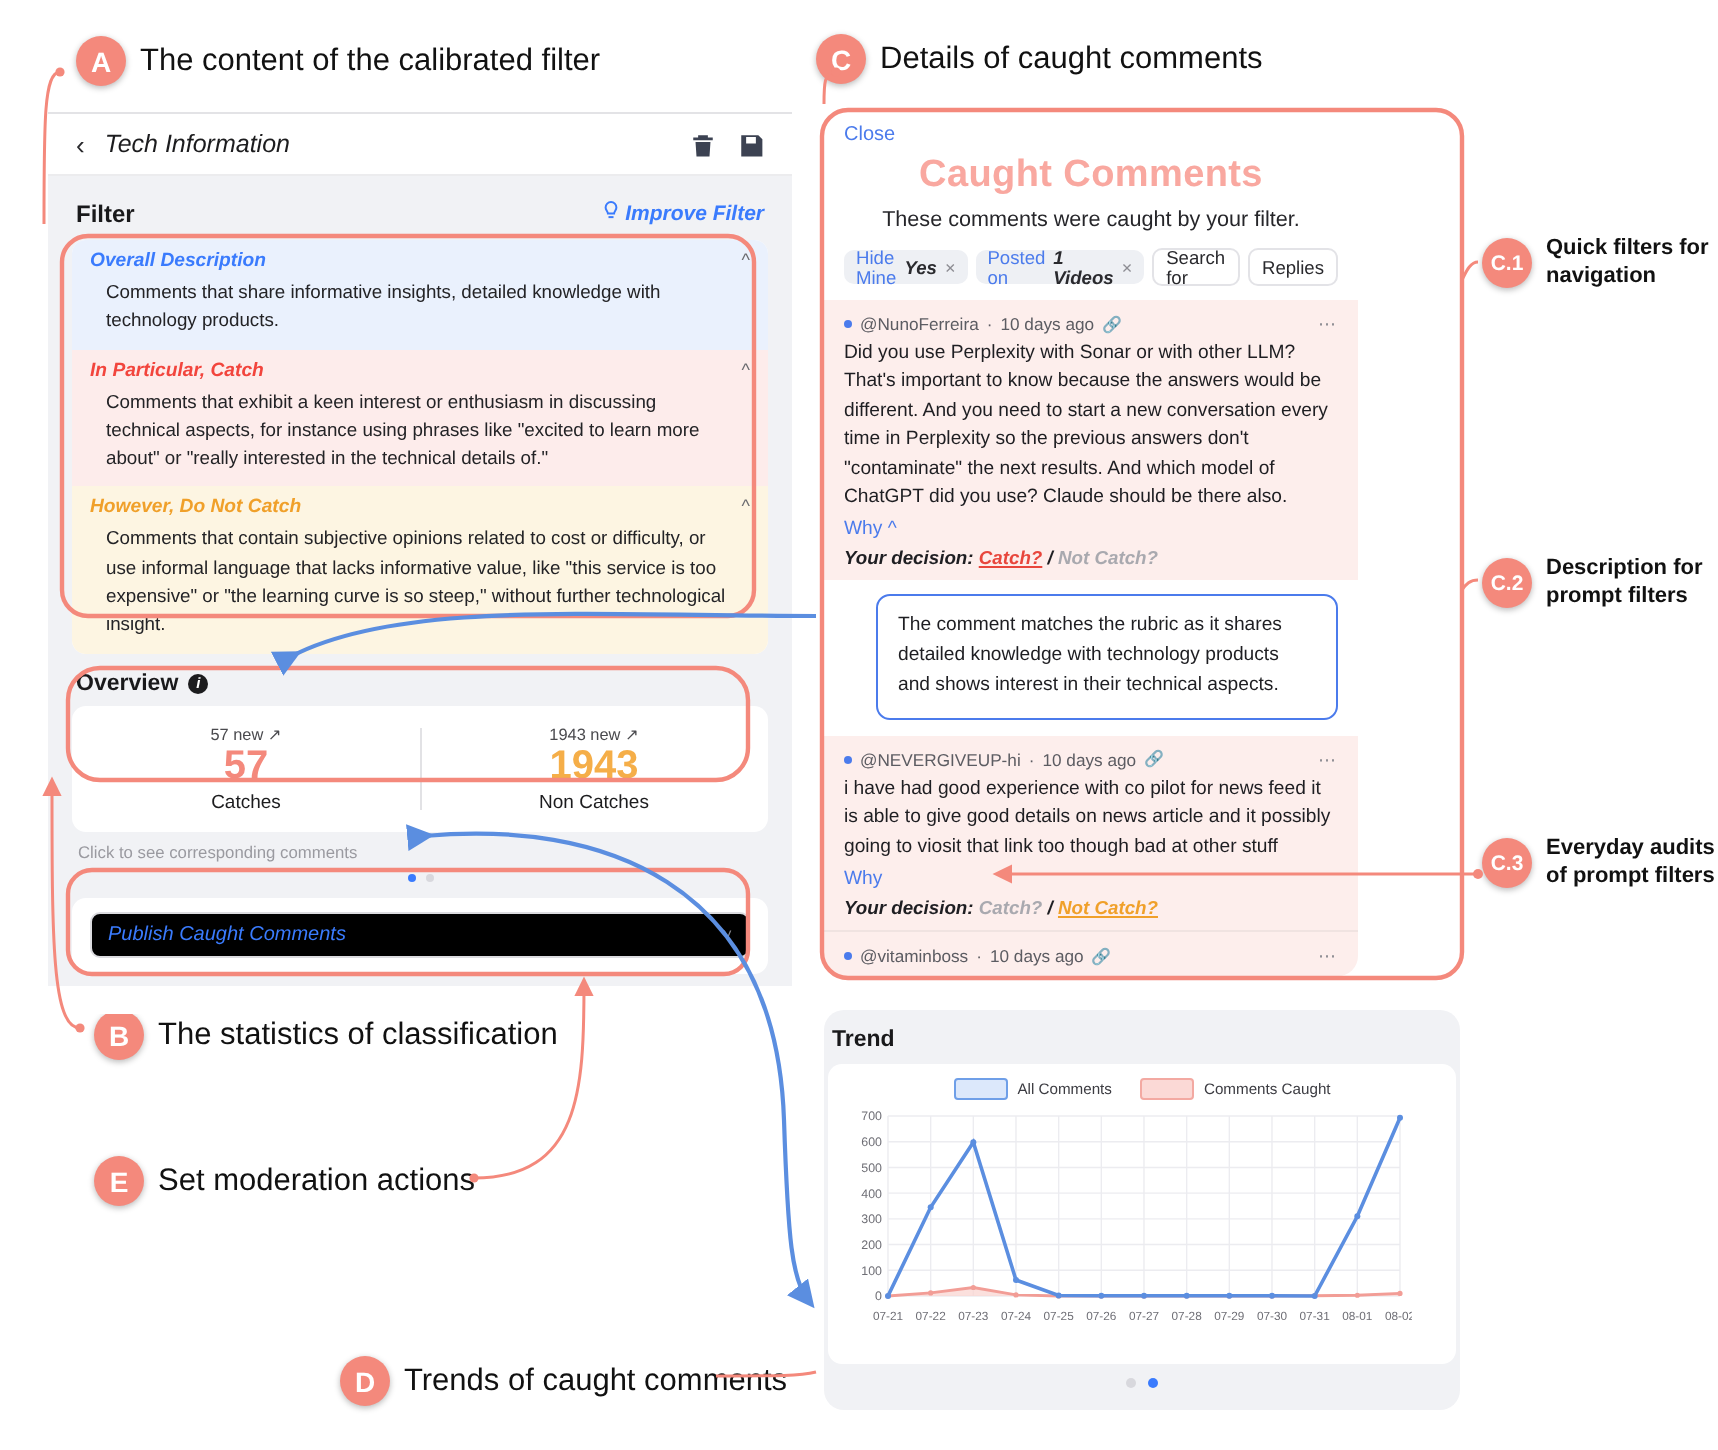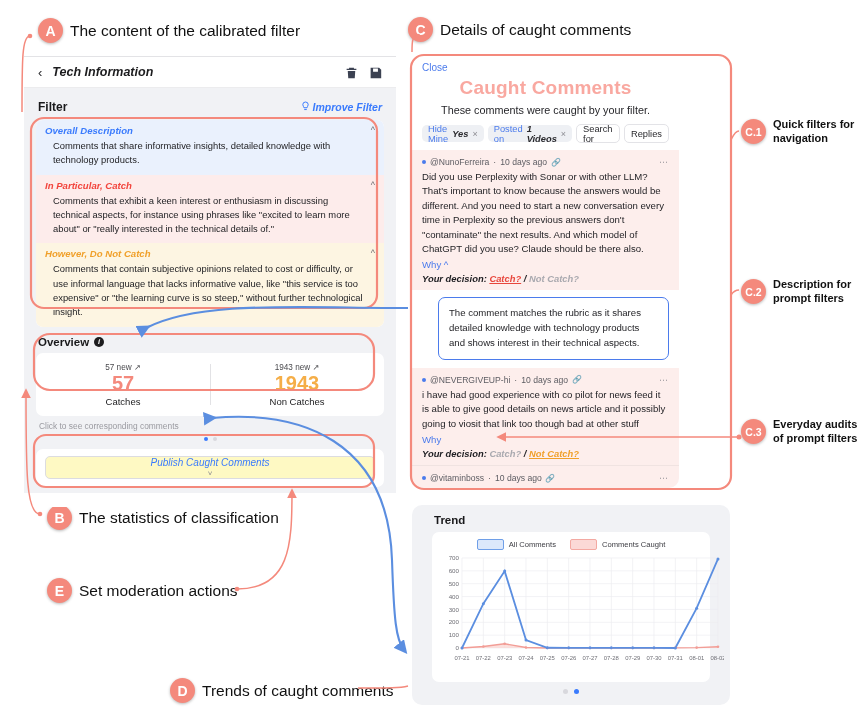--- a/index.html
+++ b/index.html
@@ -33,21 +33,21 @@
   #left-panel{
     left:24px;top:56px;width:372px;height:450px;
     background:#ffffff;
     border-top:1px solid #e3e3e6;
   }
   .nav-bar{
     height:30px;display:flex;align-items:center;padding:0 14px;
     background:#fff;gap:10px;border-bottom:1px solid #ececee;
   }
   .nav-back{font-size:13px;color:#2b2b2e;cursor:pointer;}
-  .nav-title{font-size:12.5px;font-style:italic;color:#1c1c1e;flex:1;font-weight:bold;}
+  .nav-title{font-size:12.5px;font-style:italic;color:#1c1c1e;flex:1;}
   .nav-icons{display:flex;gap:11px;align-items:center;}
   .icn{width:13px;height:13px;display:block;}
 
   .panel-body{background:#f1f2f5;padding:8px 12px 10px 12px;height:405px;box-sizing:border-box;}
 
   .card{background:#fff;border-radius:7px;overflow:hidden;}
 
   .filter-head{display:flex;align-items:center;justify-content:space-between;padding:4px 2px 6px 2px;}
   .filter-title{font-size:12px;font-weight:bold;color:#19191b;}
   .improve{font-size:10.5px;color:#3a7bfd;font-style:italic;font-weight:bold;display:flex;align-items:center;gap:3px;cursor:pointer;}
@@ -80,21 +80,21 @@
   .hint{font-size:8.4px;color:#9a9aa0;margin:5px 0 0 3px;}
   .dots{display:flex;gap:5px;justify-content:center;margin:6px 0 8px 0;}
   .dot{width:4px;height:4px;border-radius:50%;background:#d8d8dd;}
   .dot.on{background:#3a7bfd;}
 
   .mod-card{background:#fff;border-radius:7px;padding:7px 9px 8px 9px;}
   .mod-title{font-size:10.6px;font-weight:bold;color:#19191b;margin-bottom:6px;}
   .mod-select{
     border:1px solid #dcdce0;border-radius:5px;height:21px;
     display:flex;align-items:center;justify-content:space-between;
-    padding:0 8px;font-size:10px;font-style:italic;color:#3a7bfd;cursor:pointer;background:#fef9c3;flex-direction:column;
+    padding:0 8px;font-size:10px;font-style:italic;color:#3a7bfd;cursor:pointer;background:#000000;
   }
   .mod-select .caret{color:#8a8a90;font-size:8px;}
 
   
   #comments-panel{
     left:412px;top:56px;width:267px;height:432px;
     background:#ffffff;border-radius:10px;overflow:hidden;
   }
   .close-link{font-size:10px;color:#4b7bec;padding:6px 0 0 10px;cursor:pointer;}
   .cc-title{text-align:center;font-size:19px;font-weight:bold;color:#f9a8a0;margin-top:4px;letter-spacing:.2px;}
@@ -125,21 +125,21 @@
   .sep{height:1px;background:#f0e3e1;}
 
   .explain{
     margin:7px 10px 8px 26px;border:1.3px solid #4b7bec;border-radius:7px;
     padding:8px 10px;font-size:9.6px;line-height:1.55;color:#1e1e22;background:#fff;
   }
 
   
   #trend-panel{
     left:412px;top:505px;width:318px;height:200px;
-    background:#f1f2f5;border-radius:10px;padding:8px 20px;box-sizing:border-box;
+    background:#f1f2f5;border-radius:10px;padding:8px 2px;box-sizing:border-box;
   }
   .trend-title{font-size:11.5px;font-weight:bold;color:#19191b;margin:1px 0 6px 2px;}
   .chart-card{background:#fff;border-radius:7px;height:150px;position:relative;}
   .legend{display:flex;gap:14px;justify-content:center;align-items:center;padding-top:7px;}
   .lg{display:flex;align-items:center;gap:5px;font-size:7.6px;color:#3c3c42;}
   .swatch{width:25px;height:9px;border-radius:2px;}
   .sw-all{background:#dce8fb;border:1.2px solid #6f9fe8;}
   .sw-caught{background:#fbd9d6;border:1.2px solid #f3a9a2;}
   .plot{position:relative;margin:2px 6px 0 6px;height:112px;}
   .page-dots{display:flex;gap:6px;justify-content:center;margin-top:7px;}

